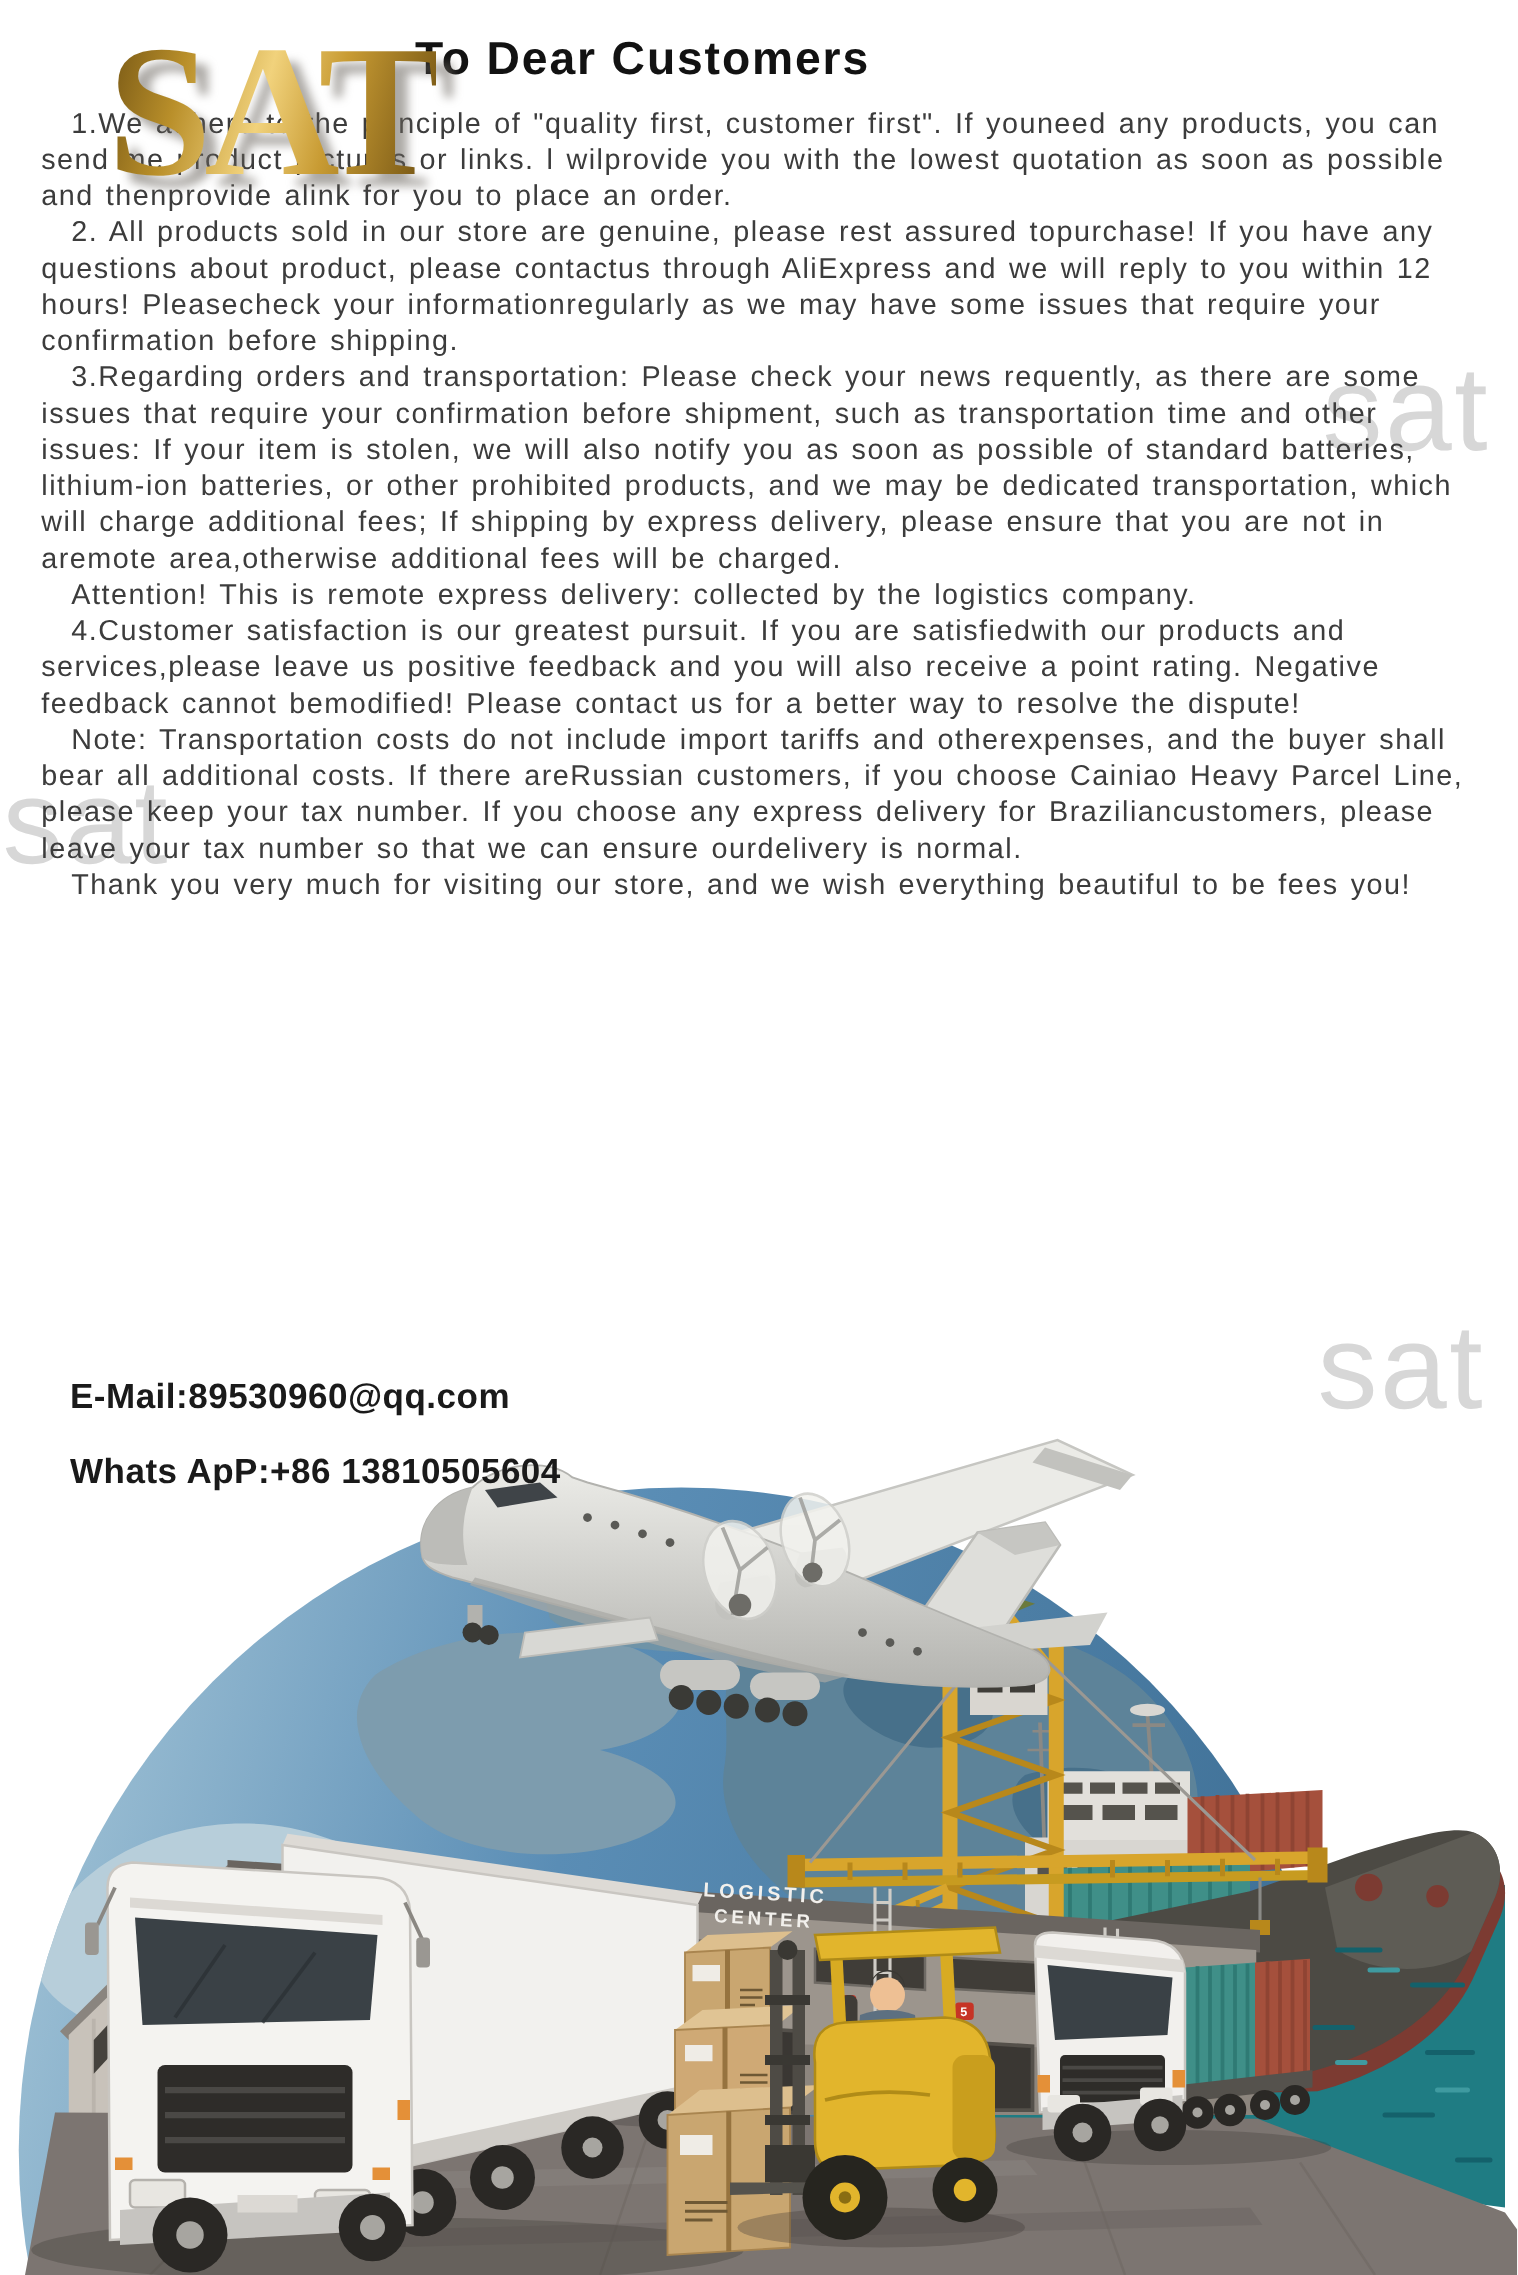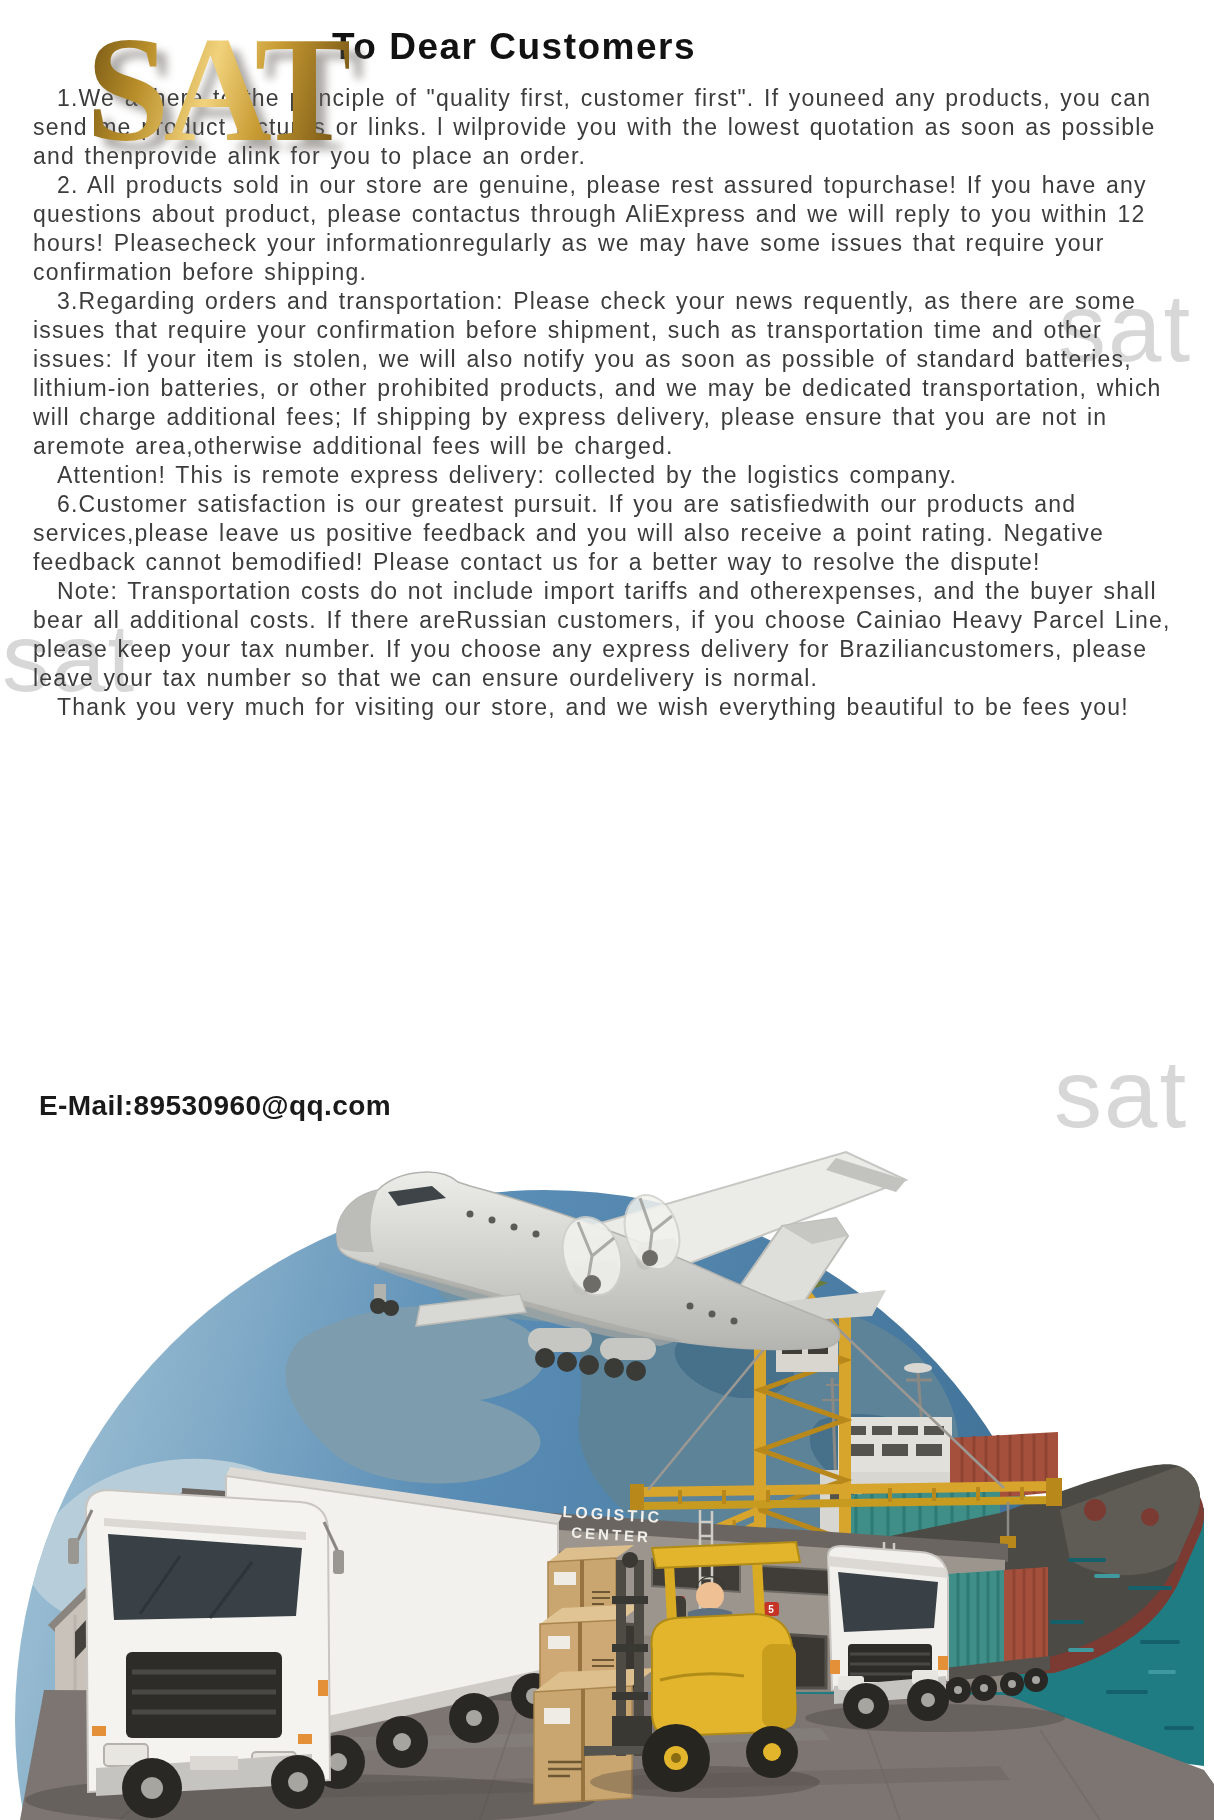--- a/index.html
+++ b/index.html
@@ -13,22 +13,22 @@
   .logo{position:absolute;left:86px;top:14px;z-index:4;font-family:"Liberation Serif",serif;
         font-weight:700;font-size:150px;line-height:1;letter-spacing:-6px;pointer-events:none;}
   .logo .lshadow{position:absolute;left:10px;top:10px;color:rgba(105,100,92,0.55);filter:blur(4px);}
   .logo .lgold{position:relative;background:linear-gradient(105deg,#7a5a16 4%,#b98f2a 24%,#f1d27c 47%,#c89b33 66%,#7d5c17 92%);
         -webkit-background-clip:text;background-clip:text;color:transparent;}
   .title{position:absolute;left:332px;top:26px;z-index:3;font-size:37px;font-weight:700;
         color:#121212;letter-spacing:1.5px;}
   .body-text{position:absolute;left:33px;top:84px;width:1150px;z-index:2;color:#3c3c3c;
         font-size:23px;line-height:29px;letter-spacing:1.2px;word-spacing:2px;}
   .body-text p{margin:0;text-indent:24px;}
-  .contact{position:absolute;left:39px;z-index:2;font-weight:700;color:#1a1a1a;font-size:28px;
-        letter-spacing:0.4px;}
+  .contact{position:absolute;left:56px;z-index:2;font-weight:700;color:#1a1a1a;font-size:28px;
+        letter-spacing:0.4px;margin-top:11px;}
   .c1{top:1090px;}
   .c2{top:1150px;}
   svg.scene{position:absolute;left:0;top:1040px;z-index:0;}
   svg text{font-family:"Liberation Sans",sans-serif;}
 </style>
 </head>
 <body>
 
 <div class="page">
 
@@ -41,26 +41,27 @@
     <span class="lgold">SAT</span>
   </div>
 
   <div class="title">To Dear Customers</div>
 
   <div class="body-text">
     <p>1.We adhere to the principle of "quality first, customer first". If youneed any products, you can send me product pictures or links. l wilprovide you with the lowest quotation as soon as possible and thenprovide alink for you to place an order.</p>
     <p>2. All products sold in our store are genuine, please rest assured topurchase! If you have any questions about product, please contactus through AliExpress and we will reply to you within 12 hours! Pleasecheck your informationregularly as we may have some issues that require your confirmation before shipping.</p>
     <p>3.Regarding orders and transportation: Please check your news requently, as there are some issues that require your confirmation before shipment, such as transportation time and other issues: If your item is stolen, we will also notify you as soon as possible of standard batteries, lithium-ion batteries, or other prohibited products, and we may be dedicated transportation, which will charge additional fees;  If shipping by express delivery, please ensure that you are not in aremote area,otherwise additional fees will be charged.</p>
     <p>Attention! This is remote express delivery: collected by the logistics company.</p>
-    <p>6.Customer satisfaction is our greatest pursuit. If you are satisfiedwith our products and services,please leave us positive feedback and you will also receive a point rating. Negative feedback cannot bemodified! Please contact us for a better way to resolve the dispute!</p>
+    <p>4.Customer satisfaction is our greatest pursuit. If you are satisfiedwith our products and services,please leave us positive feedback and you will also receive a point rating. Negative feedback cannot bemodified! Please contact us for a better way to resolve the dispute!</p>
     <p>Note: Transportation costs do not include import tariffs and otherexpenses, and the buyer shall bear all additional costs. If there areRussian customers, if you choose Cainiao Heavy Parcel Line, please keep your tax number. If you choose any express delivery for Braziliancustomers, please leave your tax number so that we can ensure ourdelivery is normal.</p>
     <p>Thank you very much for visiting our store, and we wish everything beautiful to be fees you!</p>
   </div>
 
   <div class="contact c1">E-Mail:89530960@qq.com</div>
+  <div class="contact c2">Whats ApP:+86 13810505604</div>
 
   <svg class="scene" width="1214" height="780" viewBox="0 0 1214 780">
     <defs>
       <linearGradient id="globeG" x1="0" y1="0" x2="1" y2="0.25">
         <stop offset="0" stop-color="#a9c9da"></stop>
         <stop offset="0.45" stop-color="#5a8db5"></stop>
         <stop offset="1" stop-color="#3f7096"></stop>
       </linearGradient>
       <linearGradient id="fuseG" x1="0" y1="0" x2="0" y2="1">
         <stop offset="0" stop-color="#ECECE8"></stop>

